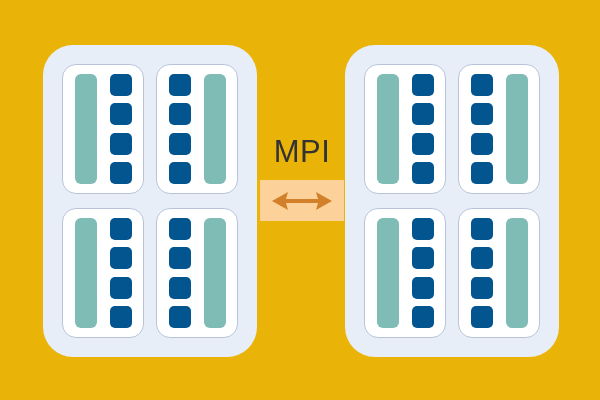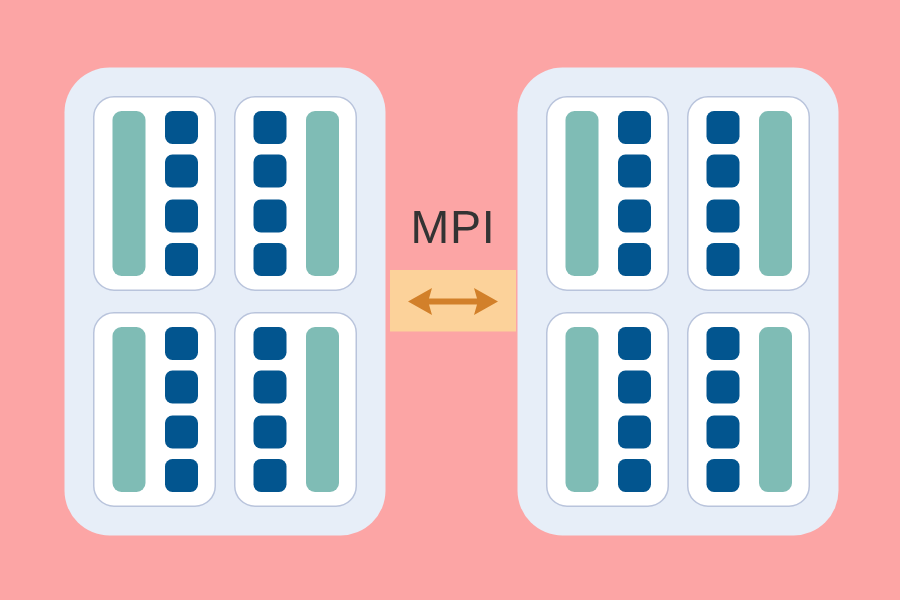--- a/index.html
+++ b/index.html
@@ -8,21 +8,21 @@
     background: #ffffff;
   }
   body {
     font-family: "Liberation Sans", sans-serif;
   }
 
   #canvas {
     position: relative;
     width: 600px;
     height: 400px;
-    background: #fca5a5;
+    background: #eab308;
     overflow: hidden;
   }
 
   
   .node-panel {
     position: absolute;
     top: 45px;
     width: 214px;
     height: 312px;
     background: #e7eef8;

